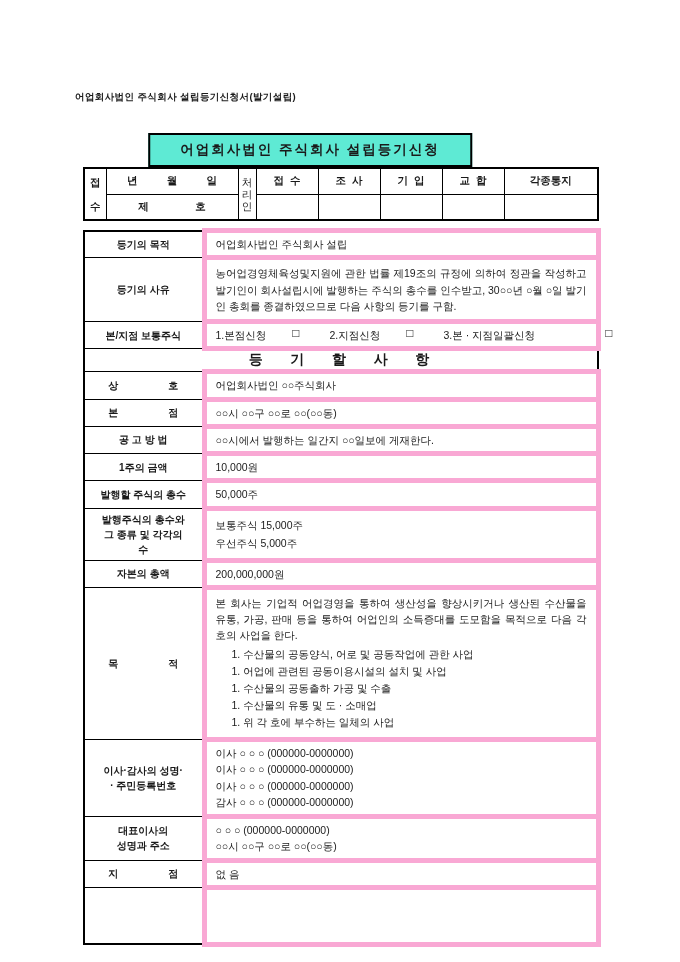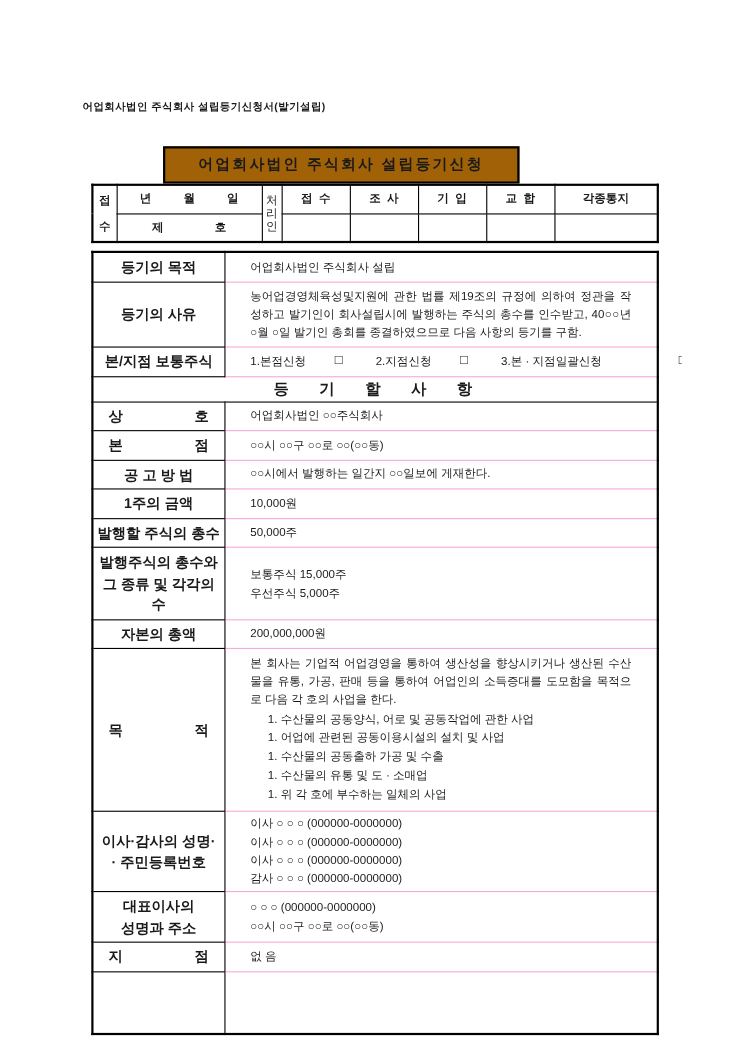--- a/index.html
+++ b/index.html
@@ -23,21 +23,21 @@
   .title-box {
     position: absolute;
     left: 50%; top: 133px;
     transform: translateX(-50%);
     border: 2px solid #000;
     padding: 6px 30px;
     font-size: 13.5px;
     font-weight: bold;
     letter-spacing: 2px;
     white-space: nowrap;
-    background: #a16207;
+    background: #5eead4;
   }
   table { border-collapse: collapse; table-layout: fixed; background: #fff; }
   .receipt {
     position: absolute;
     left: 83px; top: 167px;
     width: 514px;
     border: 2px solid #000;
   }
   .receipt td {
     border: 1px solid #000;
@@ -54,32 +54,32 @@
   .main {
     position: absolute;
     left: 83px; top: 228px;
     width: 514px;
     border: 2px solid #000;
   }
   .main th {
     border: 1px solid #000;
     font-weight: bold;
     vertical-align: middle;
-    font-size: 13px;
+    font-size: 10px;
     line-height: 1.5;
     white-space: pre-wrap;
     padding: 3px 2px;
   }
   .main td.val {
-    border: 1px solid #f9a8d4;
+    border: 5px solid #f9a8d4;
     font-size: 10.5px;
     line-height: 1.55;
     vertical-align: middle;
     text-align: left;
-    padding: 3px 23px;
+    padding: 3px 9px;
   }
   .row-sm { height: 23px; }
   .row-reason td.val { padding-top: 5px; padding-bottom: 5px; }
   .section-cell {
     border: 1px solid #000;
     font-weight: bold;
     text-align: center;
     font-size: 14px;
     letter-spacing: 4px;
     height: 23px;
@@ -148,21 +148,21 @@
     </colgroup>
 
     <tbody>
         <tr class="row-sm">
       <th>등기의 목적</th>
       <td class="val">어업회사법인 주식회사 설립</td>
     </tr>
 
     <tr class="row-reason">
       <th>등기의 사유</th>
-      <td class="val" style="text-align:justify;">농어업경영체육성및지원에 관한 법률 제19조의 규정에 의하여 정관을 작성하고 발기인이 회사설립시에 발행하는 주식의 총수를 인수받고, 40○○년 ○월 ○일 발기인 총회를 종결하였으므로 다음 사항의 등기를 구함.</td>
+      <td class="val" style="text-align:justify;">농어업경영체육성및지원에 관한 법률 제19조의 규정에 의하여 정관을 작성하고 발기인이 회사설립시에 발행하는 주식의 총수를 인수받고, 30○○년 ○월 ○일 발기인 총회를 종결하였으므로 다음 사항의 등기를 구함.</td>
     </tr>
 
     <tr class="row-sm">
       <th>본/지점 보통주식</th>
       <td class="val">
         <div class="opts">
           <span class="opt">
             <span>1.본점신청</span>
             <span class="box">□</span>
           </span>

